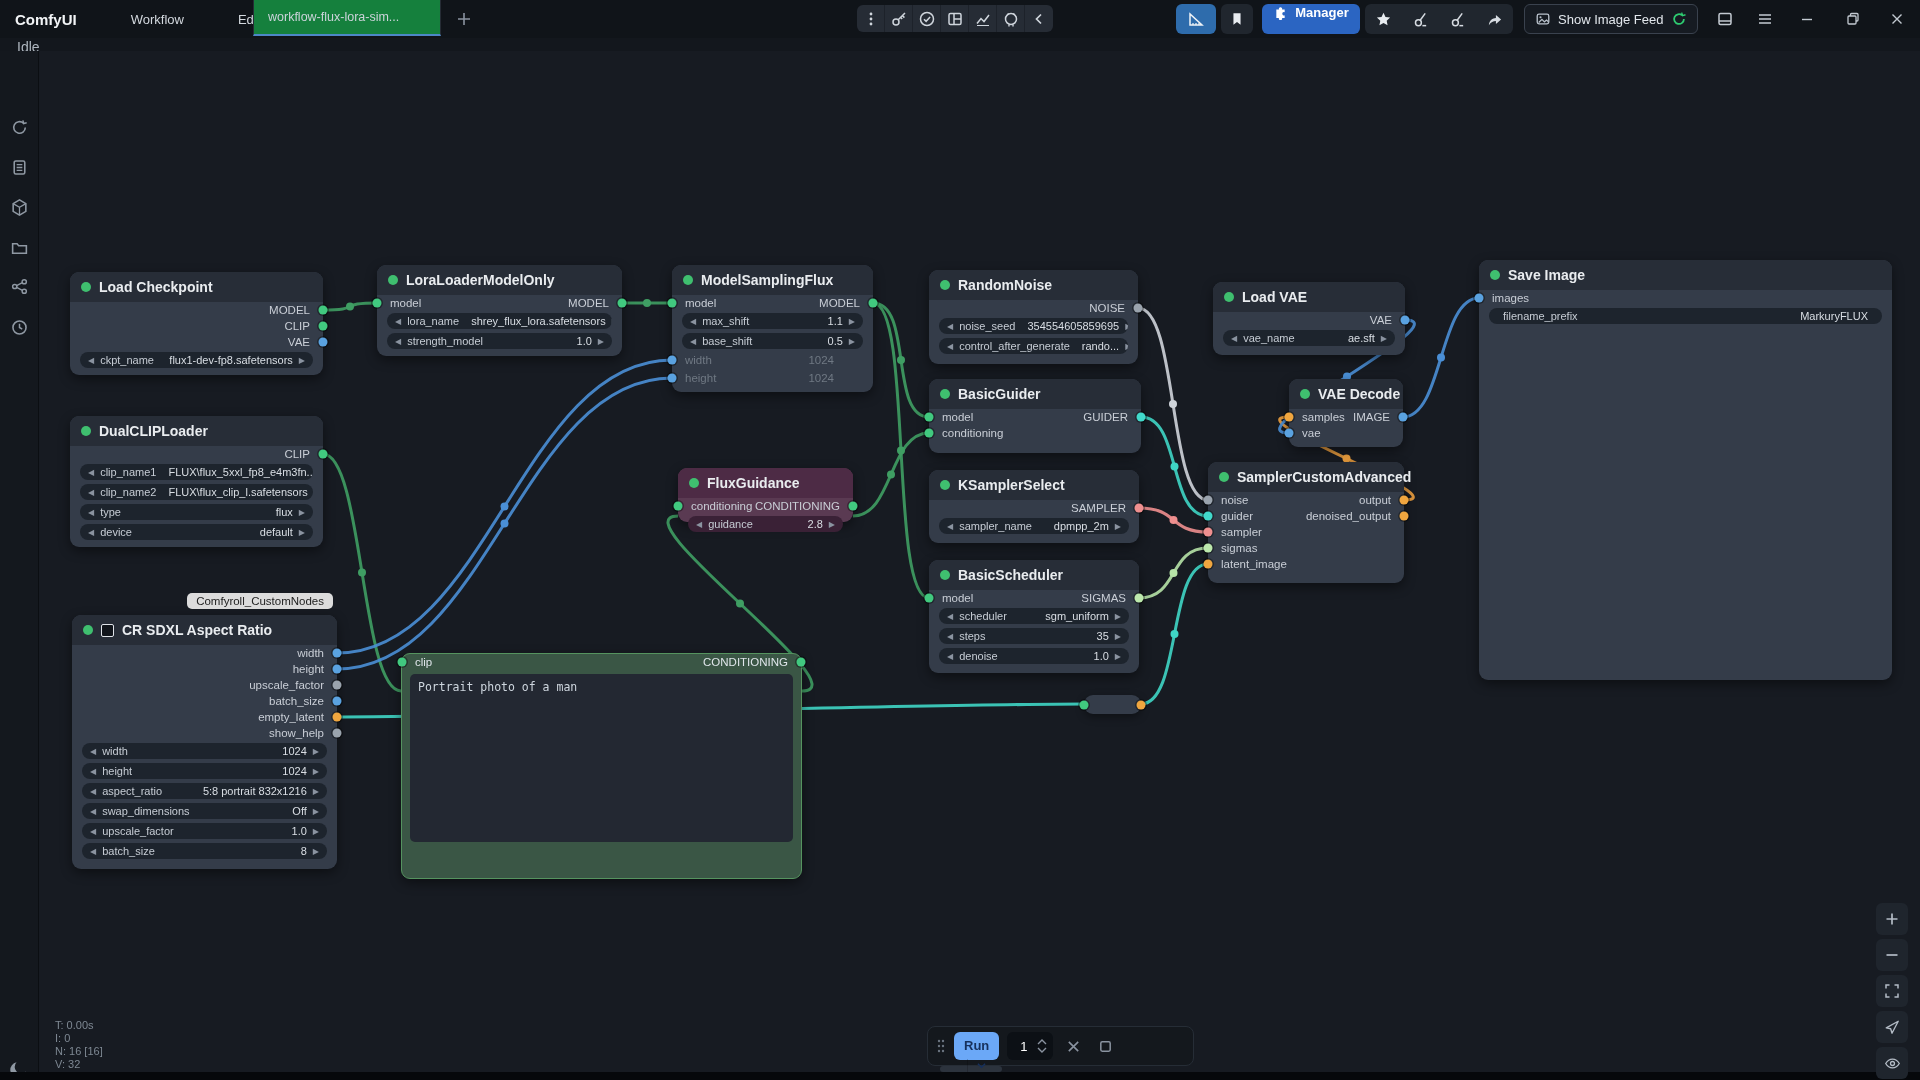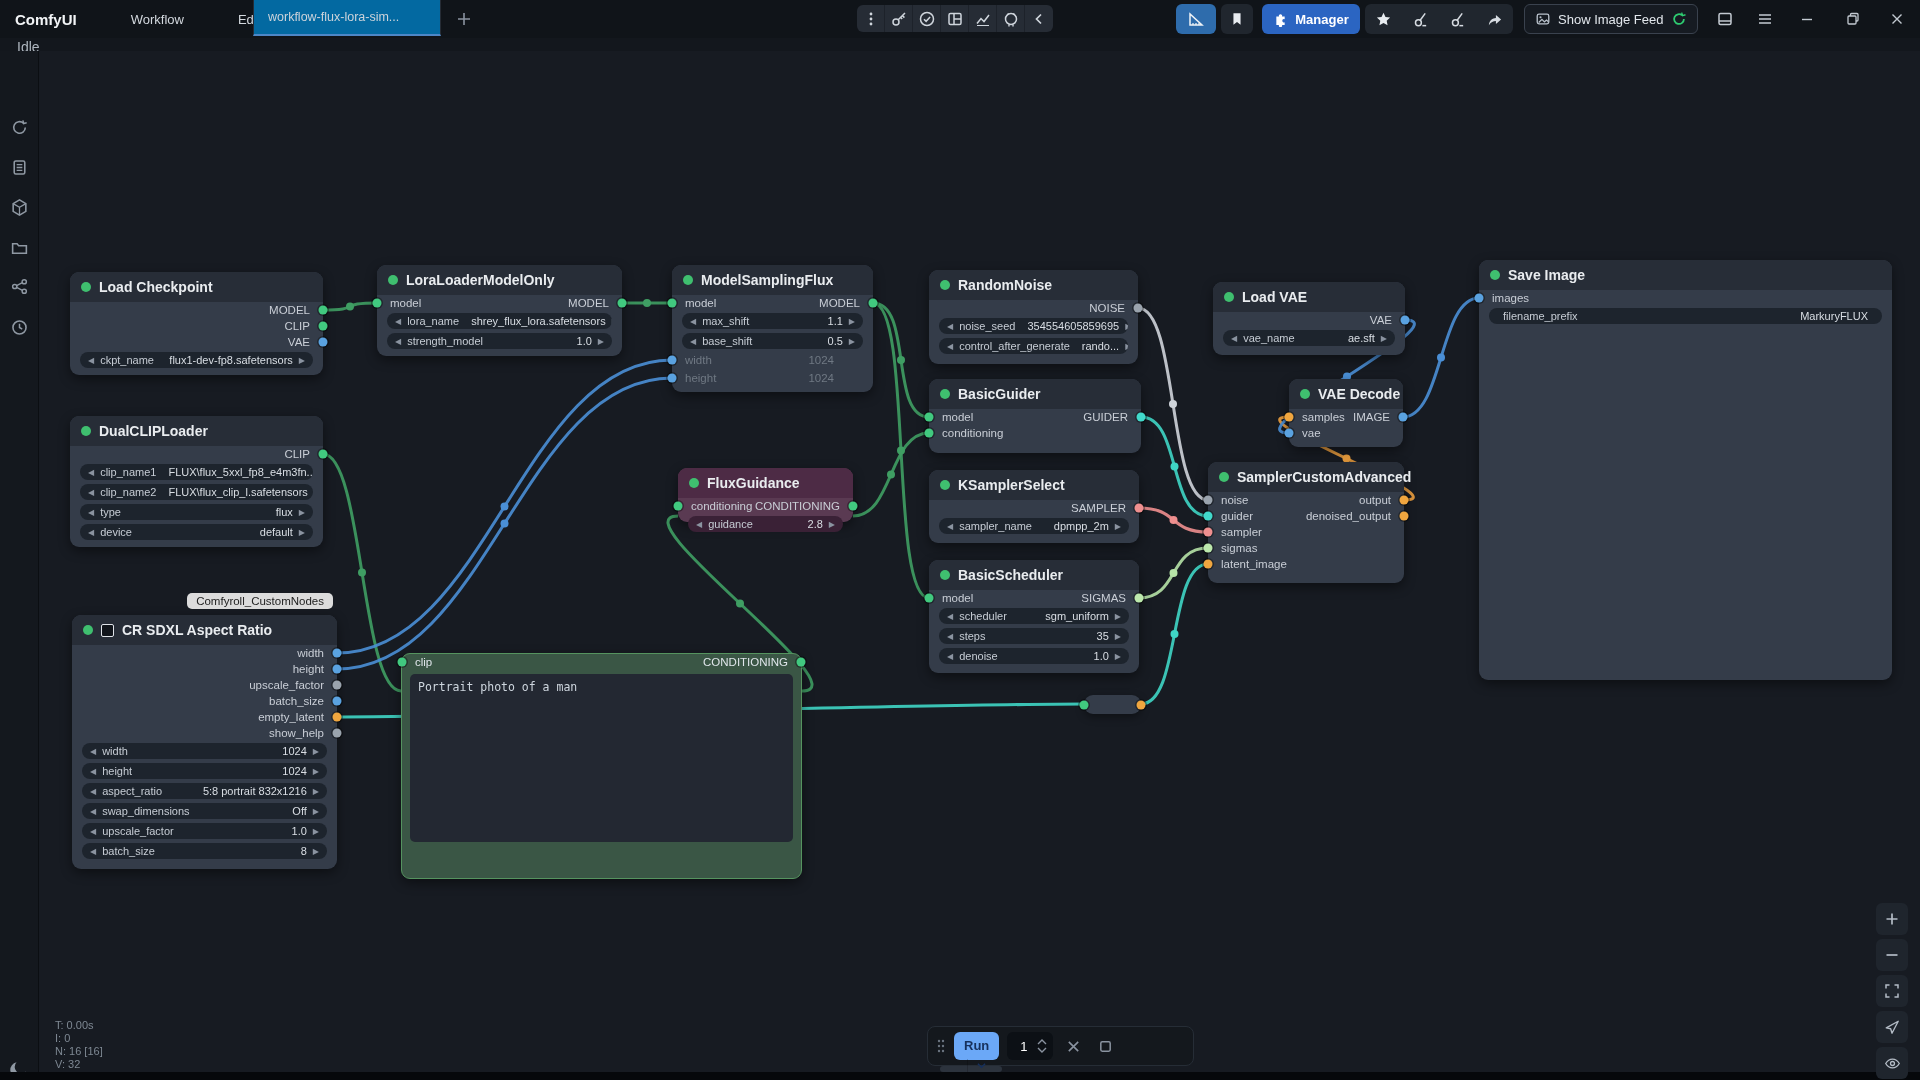--- a/index.html
+++ b/index.html
@@ -5,35 +5,35 @@
   html,body{margin:0;padding:0;width:1920px;height:1080px;overflow:hidden;
     background:#171b22;font-family:"Liberation Sans",sans-serif;
     -webkit-user-select:none;user-select:none;}
   svg{display:block;}
 
   
   .menubar{position:absolute;left:0;top:0;width:1920px;height:38px;background:#101419;
     display:flex;align-items:center;z-index:50;}
   .logo{font-size:15px;font-weight:bold;color:#f2f4f6;margin-left:15px;}
   .menu{font-size:13px;color:#d3d8de;margin-left:54px;cursor:default;}
-  .tab{position:absolute;left:253px;top:0;width:188px;height:36px;background:#0369a1;
+  .tab{position:absolute;left:253px;top:0;width:188px;height:36px;background:#15803d;
     border-left:1px solid #262c35;border-right:1px solid #262c35;border-bottom:2px solid #4d87c7;
     display:flex;align-items:center;padding-left:14px;box-sizing:border-box;}
   .tab span{font-size:12.5px;color:#ccd3da;}
   .newtab{position:absolute;left:455px;top:8px;width:22px;height:22px;background:none;border:0;padding:0;}
   .center-toolbar{position:absolute;left:857px;top:5px;height:27px;background:#262c35;border-radius:6px;
     display:flex;align-items:stretch;overflow:hidden;}
   .ct-btn{width:28px;display:flex;align-items:center;justify-content:center;border:0;background:none;
     border-right:1px solid #1d222a;padding:0;}
   .ct-btn:last-child{border-right:0;}
   .sqbtn{border:0;border-radius:6px;display:flex;align-items:center;justify-content:center;padding:0;}
   .btn-graph{position:absolute;left:1176px;top:4px;width:40px;height:30px;background:#2e6cac;}
   .btn-bookmark{position:absolute;left:1221px;top:4px;width:32px;height:30px;background:#20262e;}
   .btn-manager{position:absolute;left:1262px;top:4px;width:98px;height:30px;background:#2b65c2;
-    display:flex;align-items:center;justify-content:center;gap:7px;border:0;border-radius:6px;}
+    display:flex;justify-content:center;gap:7px;border:0;border-radius:6px;}
   .btn-manager span{color:#fff;font-size:13px;font-weight:600;}
   .group-pill{position:absolute;left:1365px;top:4px;height:30px;background:#20262e;border-radius:6px;
     display:flex;align-items:center;}
   .gp-btn{width:37px;height:30px;display:flex;align-items:center;justify-content:center;background:none;border:0;padding:0;}
   .btn-feed{position:absolute;left:1524px;top:4px;height:30px;background:#161b22;border:1px solid #3a424e;
     border-radius:6px;display:flex;align-items:center;gap:7px;padding:0 10px;box-sizing:border-box;}
   .btn-feed span{font-size:13px;color:#e2e7ec;}
   .win-btn{position:absolute;top:6px;width:26px;height:26px;background:none;border:0;padding:0;
     display:flex;align-items:center;justify-content:center;}
 

